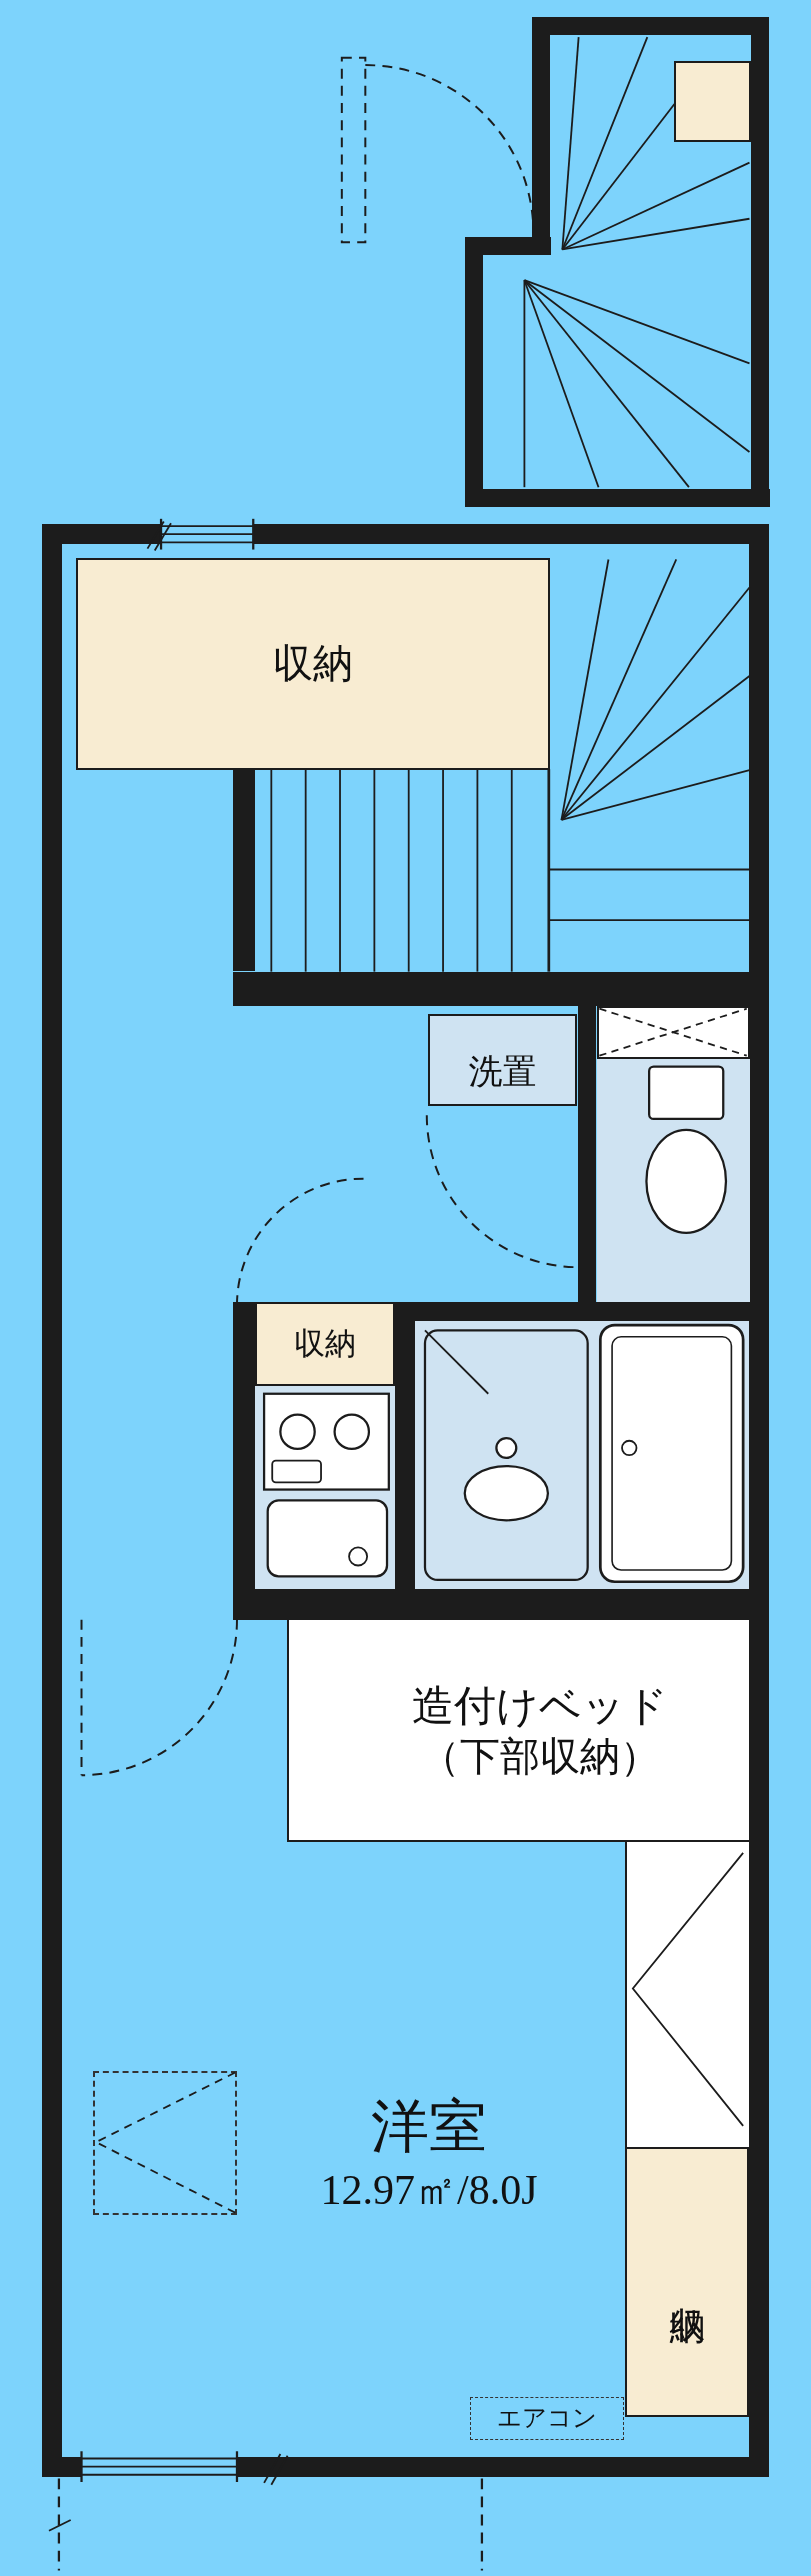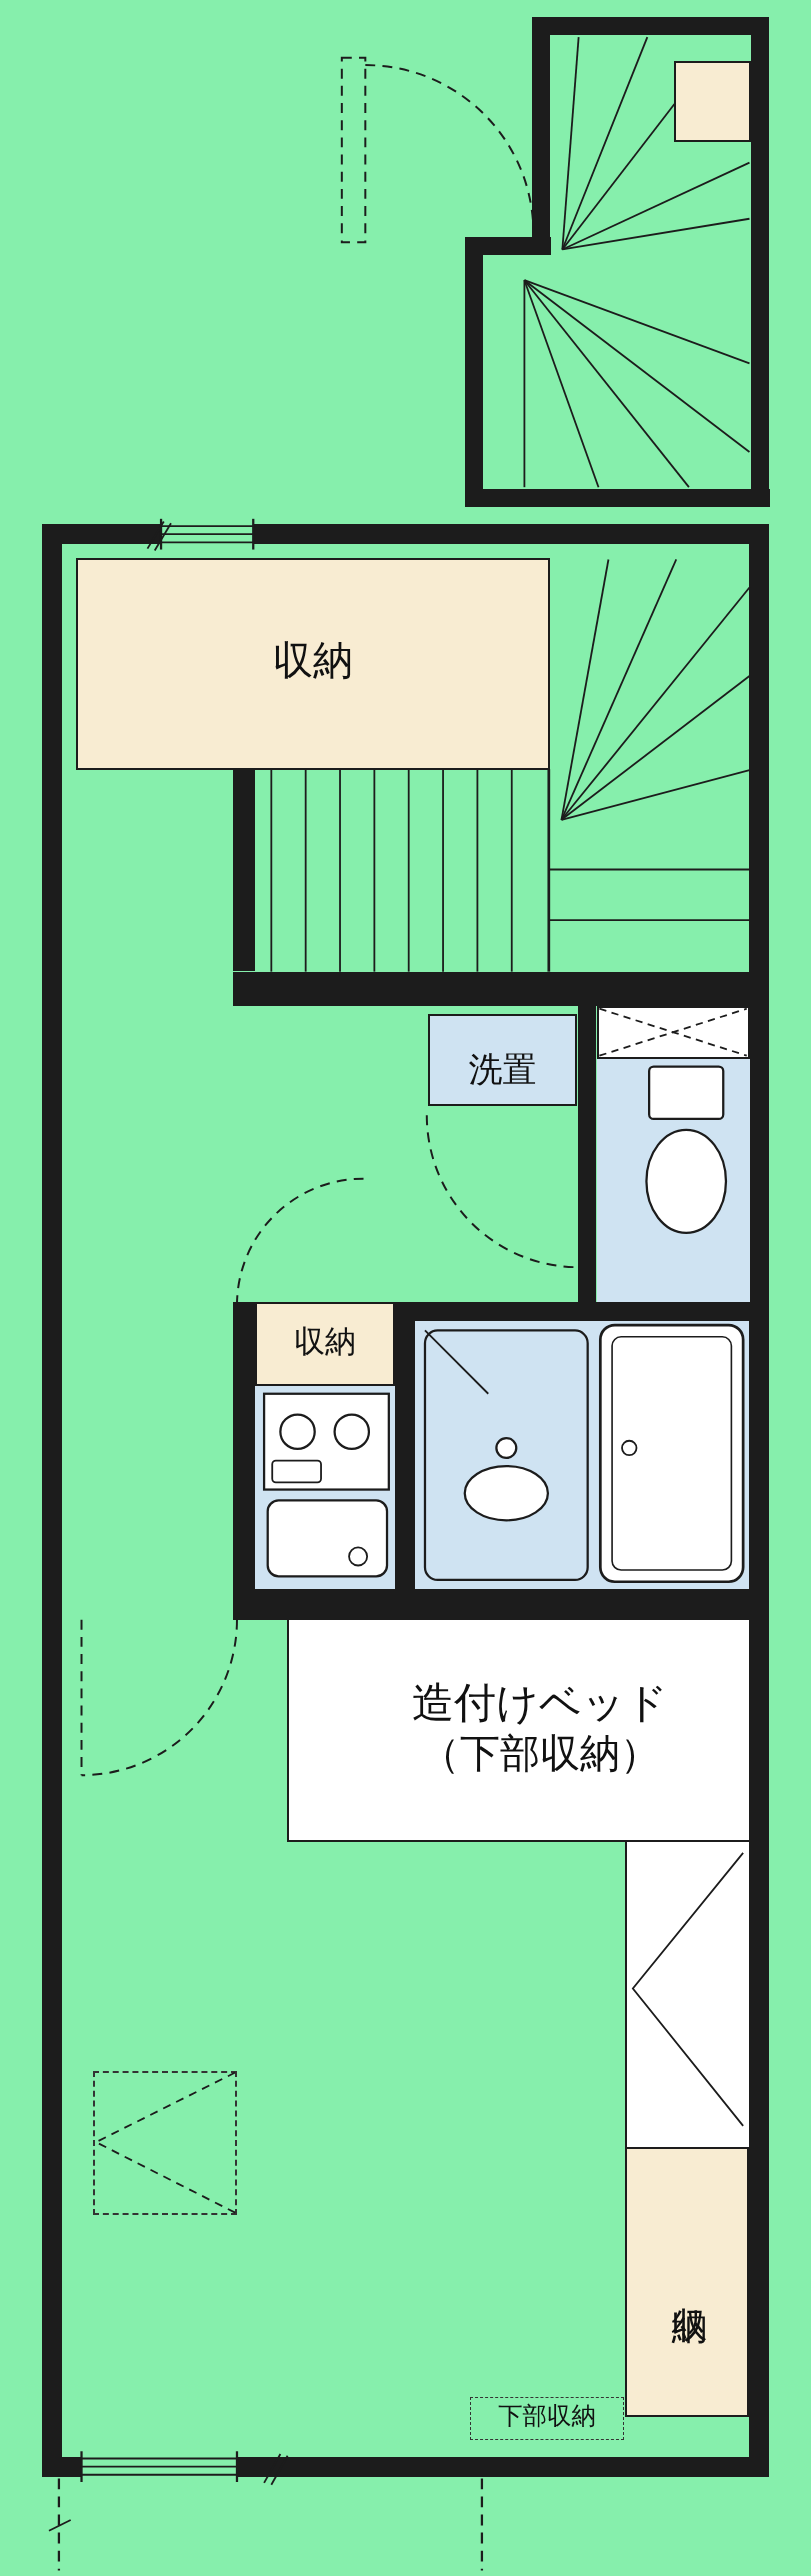--- a/index.html
+++ b/index.html
@@ -1,18 +1,18 @@
 <!DOCTYPE html>
 <html style="--wall: #1c1c1c; --storage: #f8ecd2; --water: #cfe3f2; --line: #1c1c1c;font-size:14.5px"><head>
 <meta charset="utf-8">
 <style>
   html,body{margin:0;padding:0;background:#ffffff;}
   *{box-sizing:border-box;}
-  #plan{position:relative;width:812px;height:2576px;background:#86efac;overflow:hidden;
-        font-family:Liberation Mono, monospace;color:#111;}
+  #plan{position:relative;width:812px;height:2576px;background:#7dd3fc;overflow:hidden;
+        font-family:Liberation Serif, serif;color:#111;}
   .wall{position:absolute;background:var(--wall,#1c1c1c);}
   .room{position:absolute;}
   .beige{background:var(--storage,#f8ecd2);border:2.7px solid var(--wall,#1c1c1c);}
   .water{background:var(--water,#cfe3f2);}
   .waterbox{background:var(--water,#cfe3f2);border:2.7px solid var(--wall,#1c1c1c);}
   .whitebox{background:#fff;border:2.3px solid var(--wall,#1c1c1c);}
   .lbl{position:absolute;display:flex;align-items:center;justify-content:center;
        text-align:center;color:#111;line-height:1.25;pointer-events:none;}
   .lbl.col{flex-direction:column;padding-left:44px;}
   .vert{writing-mode:vertical-rl;text-orientation:upright;letter-spacing:3.6px;}
@@ -183,21 +183,25 @@
 
   <div class="lbl" style="left:428px;top:1014px;width:149px;height:92px;font-size:34px;margin-top:12px;">洗置</div>
 
   <div class="lbl" style="left:255px;top:1302px;width:140px;height:84px;font-size:31px;">収納</div>
 
   <div class="lbl col" style="left:287px;top:1620px;width:462px;height:222px;font-size:42px;">
     <span>造付けベッド</span>
     <span style="font-size:40px;text-align:right;">（下部収納）</span>
   </div>
 
+  <div class="lbl col" style="left:136px;top:2090px;width:542px;height:127px;">
+    <span style="font-size:58px;">洋室</span>
+    <span style="font-size:42px;">12.97㎡/8.0J</span>
+  </div>
 
   <div class="lbl" style="left:625px;top:2147px;width:124px;height:270px;font-size:36px;">
     <span class="vert">収納</span>
   </div>
 
-  <div class="lbl" style="left:470px;top:2397px;width:154px;height:43px;font-size:24.4px;">下部収納</div>
+  <div class="lbl" style="left:470px;top:2397px;width:154px;height:43px;font-size:24.4px;">エアコン</div>
 
 </div>
 
 
 </body></html>

